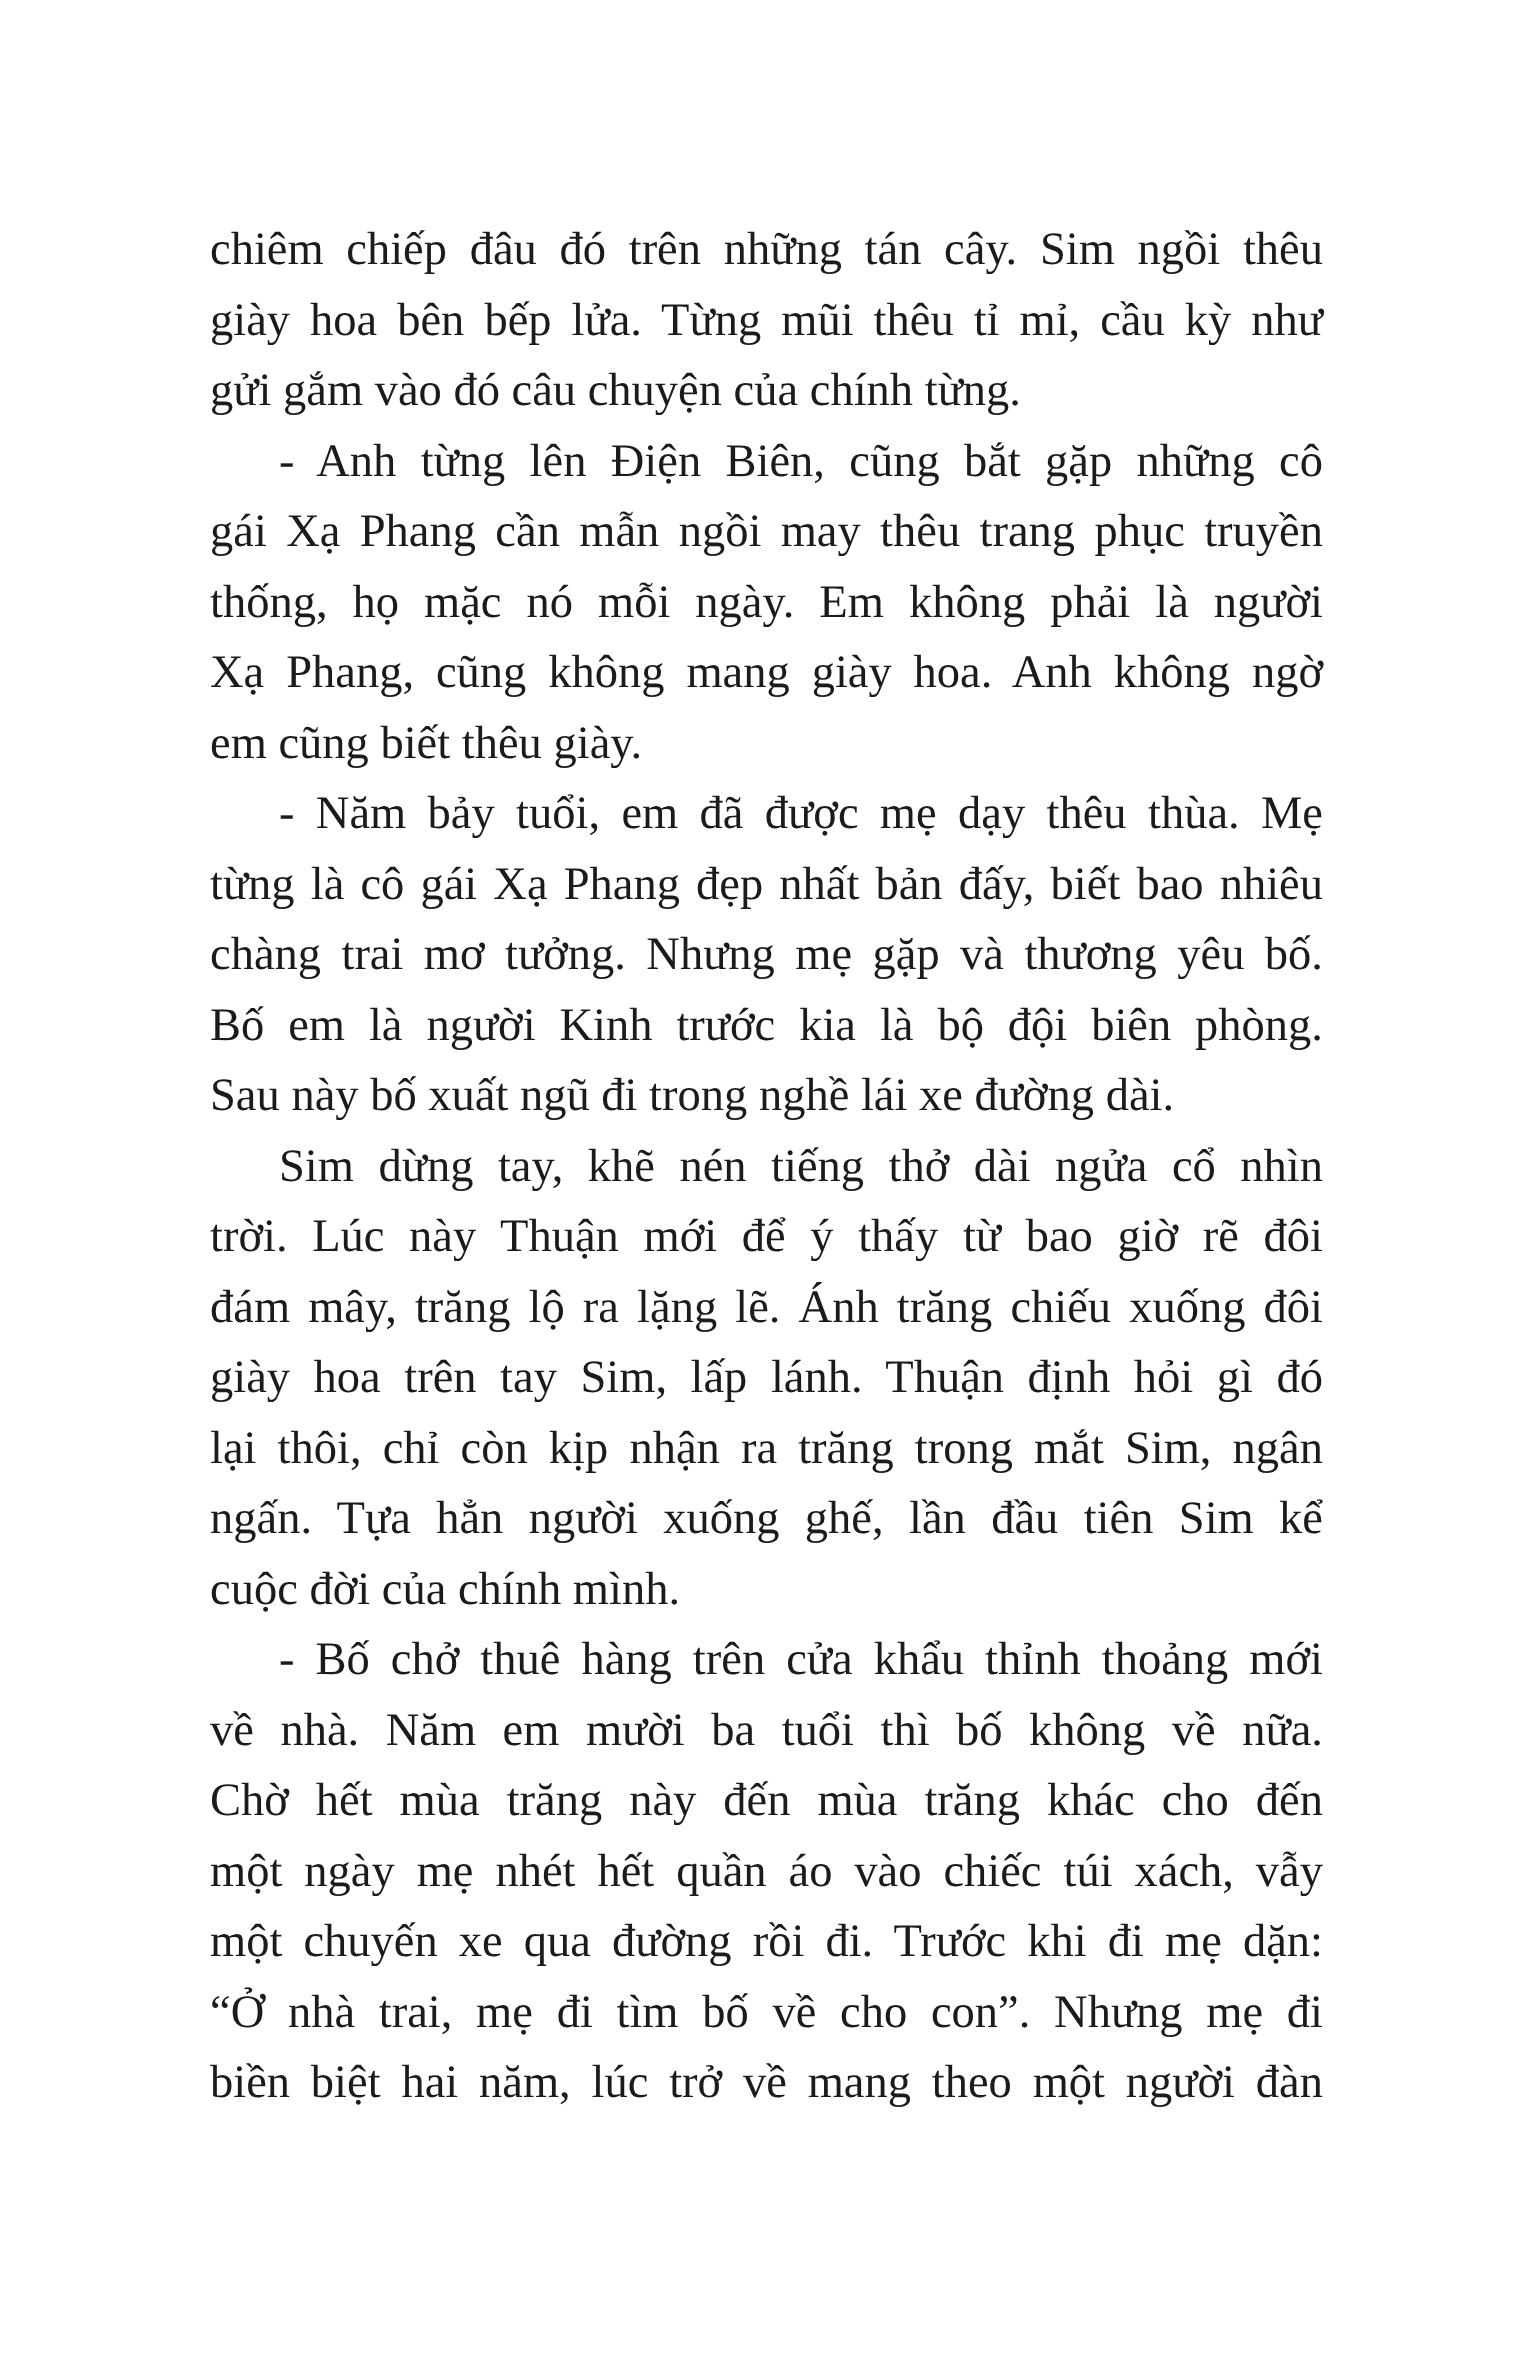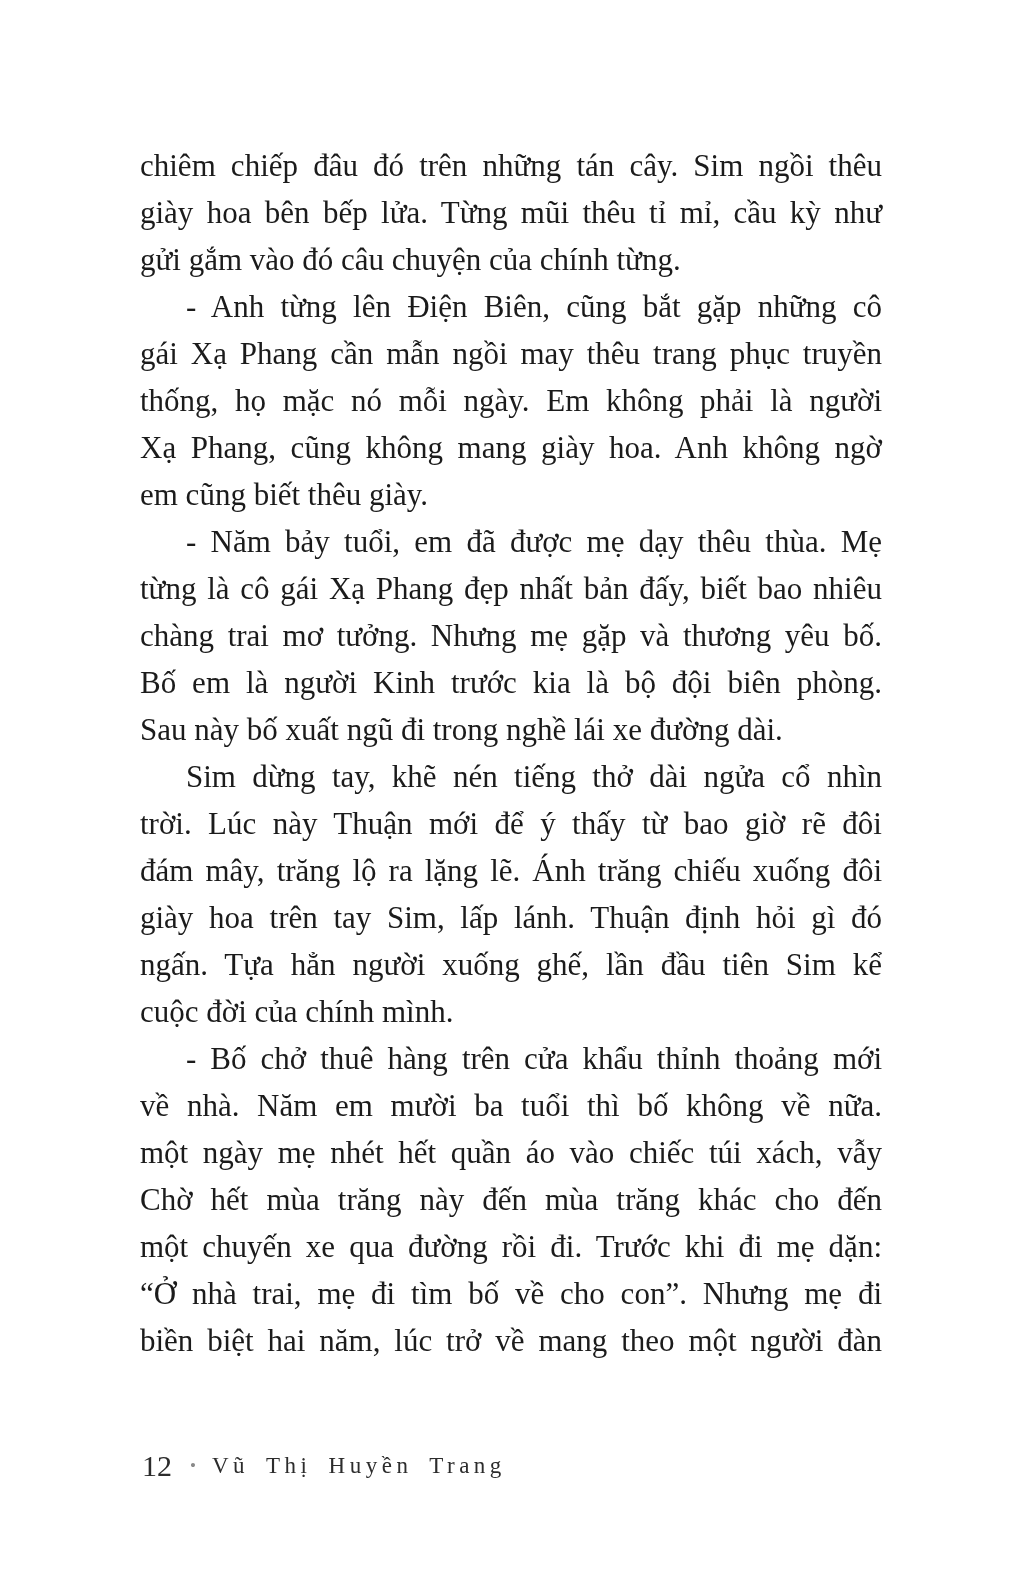--- a/index.html
+++ b/index.html
@@ -84,34 +84,30 @@
       <div class="line">chàng trai mơ tưởng. Nhưng mẹ gặp và thương yêu bố.</div>
       <div class="line">Bố em là người Kinh trước kia là bộ đội biên phòng.</div>
       <div class="line no-just">Sau này bố xuất ngũ đi trong nghề lái xe đường dài.</div>
     </section>
 
     <section class="paragraph">
       <div class="line ind">Sim dừng tay, khẽ nén tiếng thở dài ngửa cổ nhìn</div>
       <div class="line">trời. Lúc này Thuận mới để ý thấy từ bao giờ rẽ đôi</div>
       <div class="line">đám mây, trăng lộ ra lặng lẽ. Ánh trăng chiếu xuống đôi</div>
       <div class="line">giày hoa trên tay Sim, lấp lánh. Thuận định hỏi gì đó</div>
+      <div class="line">lại thôi, chỉ còn kịp nhận ra trăng trong mắt Sim, ngân</div>
       <div class="line">ngấn. Tựa hẳn người xuống ghế, lần đầu tiên Sim kể</div>
       <div class="line no-just">cuộc đời của chính mình.</div>
     </section>
 
     <section class="paragraph">
       <div class="line ind">- Bố chở thuê hàng trên cửa khẩu thỉnh thoảng mới</div>
       <div class="line">về nhà. Năm em mười ba tuổi thì bố không về nữa.</div>
+      <div class="line">Chờ hết mùa trăng này đến mùa trăng khác cho đến</div>
       <div class="line">một ngày mẹ nhét hết quần áo vào chiếc túi xách, vẫy</div>
-      <div class="line">Chờ hết mùa trăng này đến mùa trăng khác cho đến</div>
       <div class="line">một chuyến xe qua đường rồi đi. Trước khi đi mẹ dặn:</div>
       <div class="line">“Ở nhà trai, mẹ đi tìm bố về cho con”. Nhưng mẹ đi</div>
       <div class="line">biền biệt hai năm, lúc trở về mang theo một người đàn</div>
     </section>
 
   </main>
 
-  <footer class="footer">
-    <span class="pagenum">12</span>
-    <span class="dot">•</span>
-    <span class="author">Vũ Thị Huyền Trang</span>
-  </footer>
 </div>
 
 </body></html>

